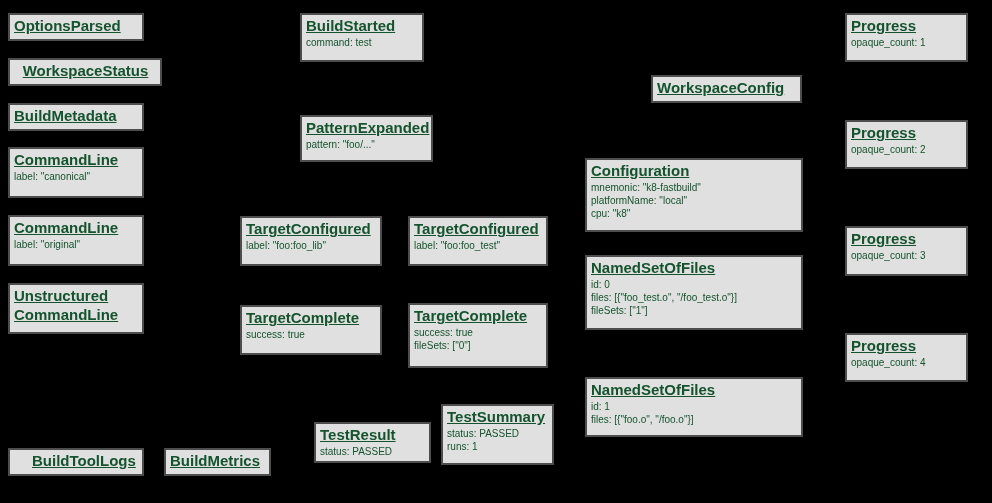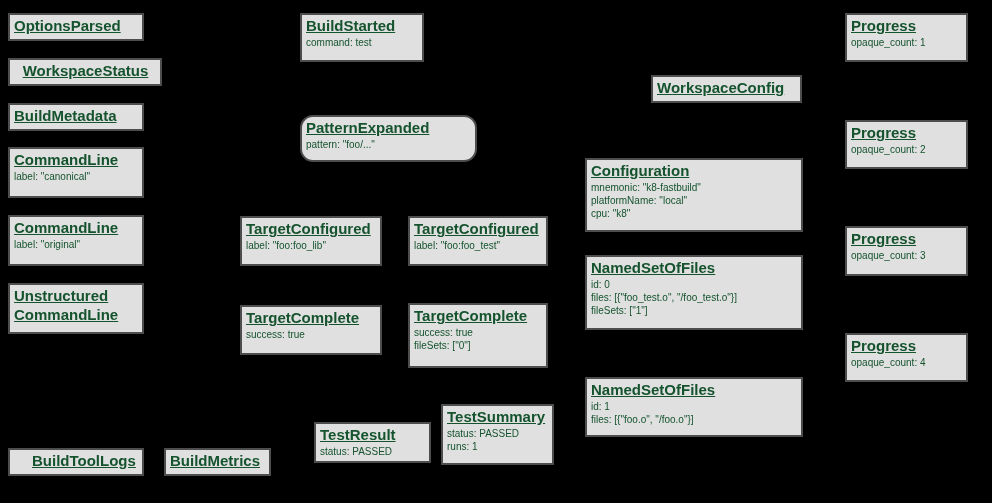--- a/index.html
+++ b/index.html
@@ -71,21 +71,21 @@
 
   <div class="box" style="left:164px; top:448px; width:107px; min-height:28px;">
     <div class="title">BuildMetrics</div>
   </div>
 
   <div class="box" style="left:300px; top:13px; width:124px; min-height:49px;">
     <div class="title">BuildStarted</div>
     <div class="line">command: test</div>
   </div>
 
-  <div class="box" style="left:300px; top:115px; width:177px; min-height:47px;border-radius:13px;">
+  <div class="box" style="left:300px; top:115px; width:133px; min-height:47px;">
     <div class="title">PatternExpanded</div>
     <div class="line">pattern: "foo/..."</div>
   </div>
 
   <div class="box" style="left:240px; top:216px; width:142px; min-height:50px;">
     <div class="title">TargetConfigured</div>
     <div class="line">label: "foo:foo_lib"</div>
   </div>
 
   <div class="box" style="left:408px; top:216px; width:140px; min-height:50px;">

